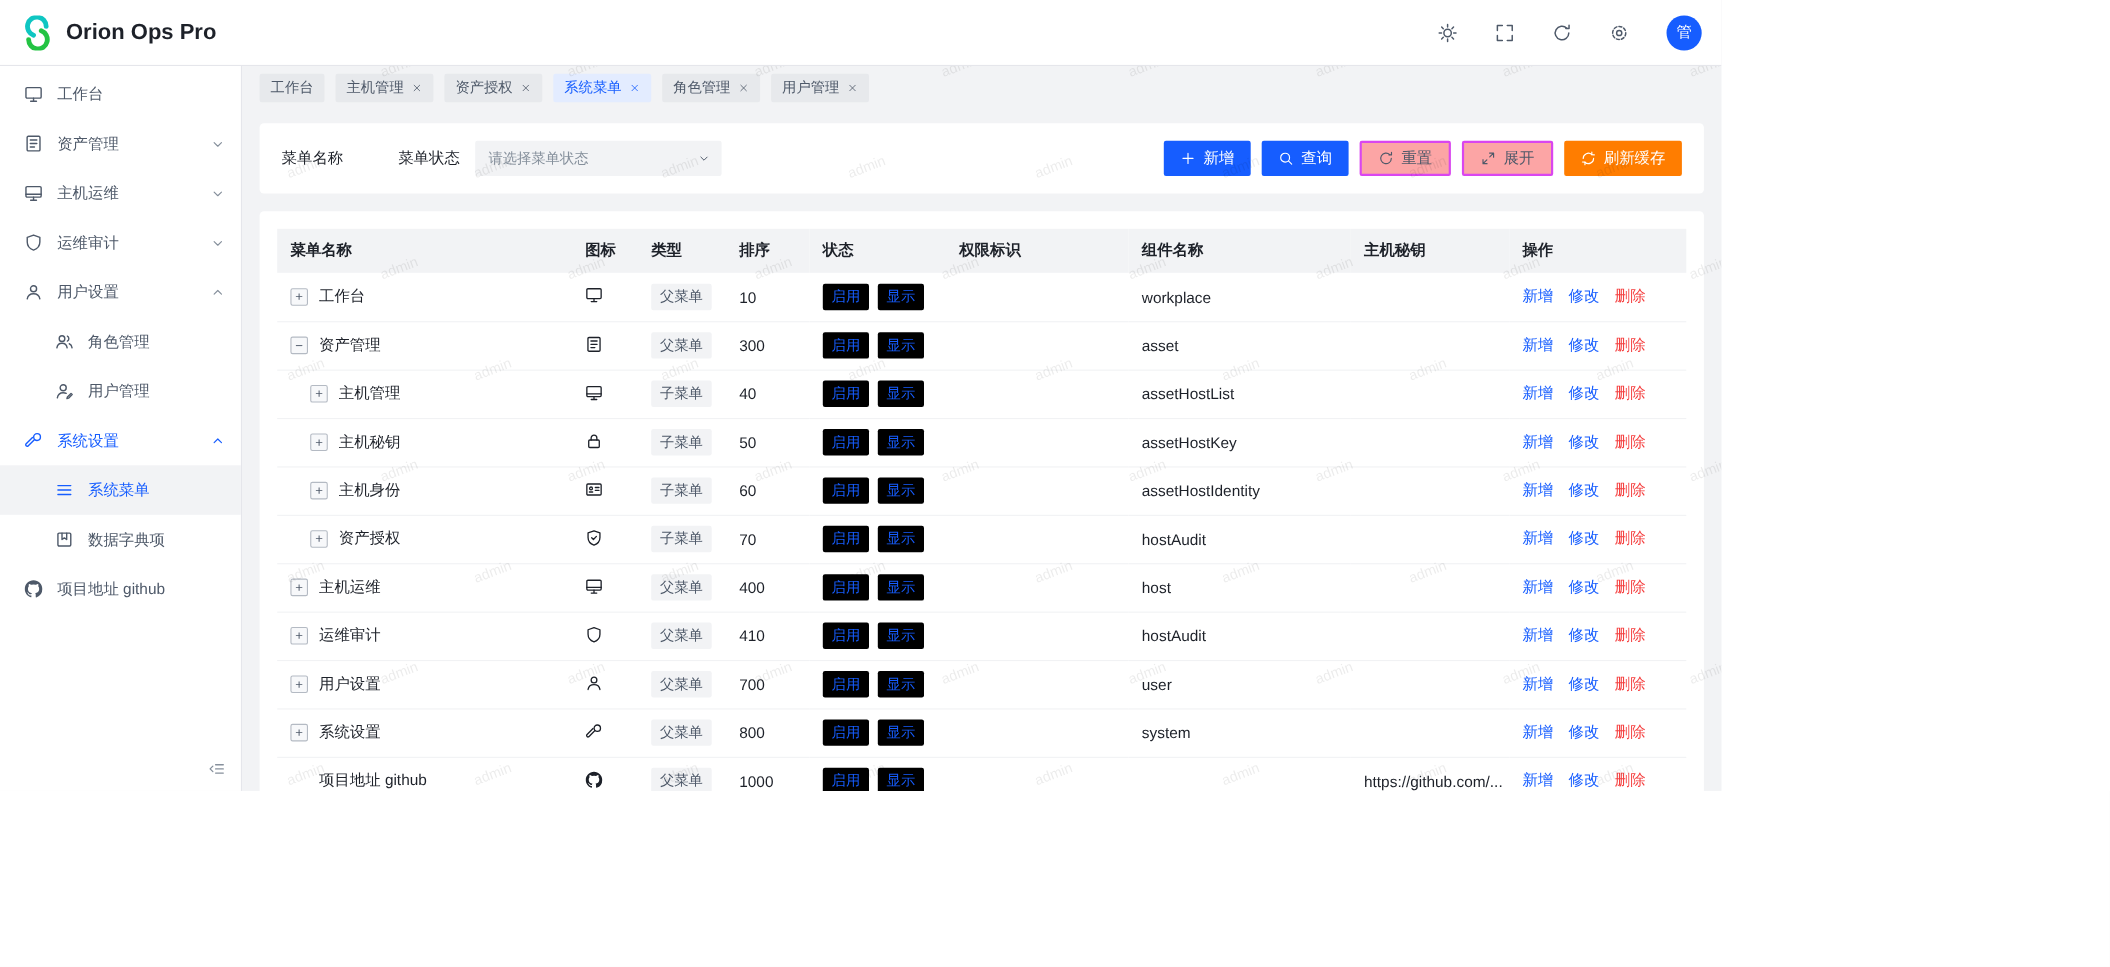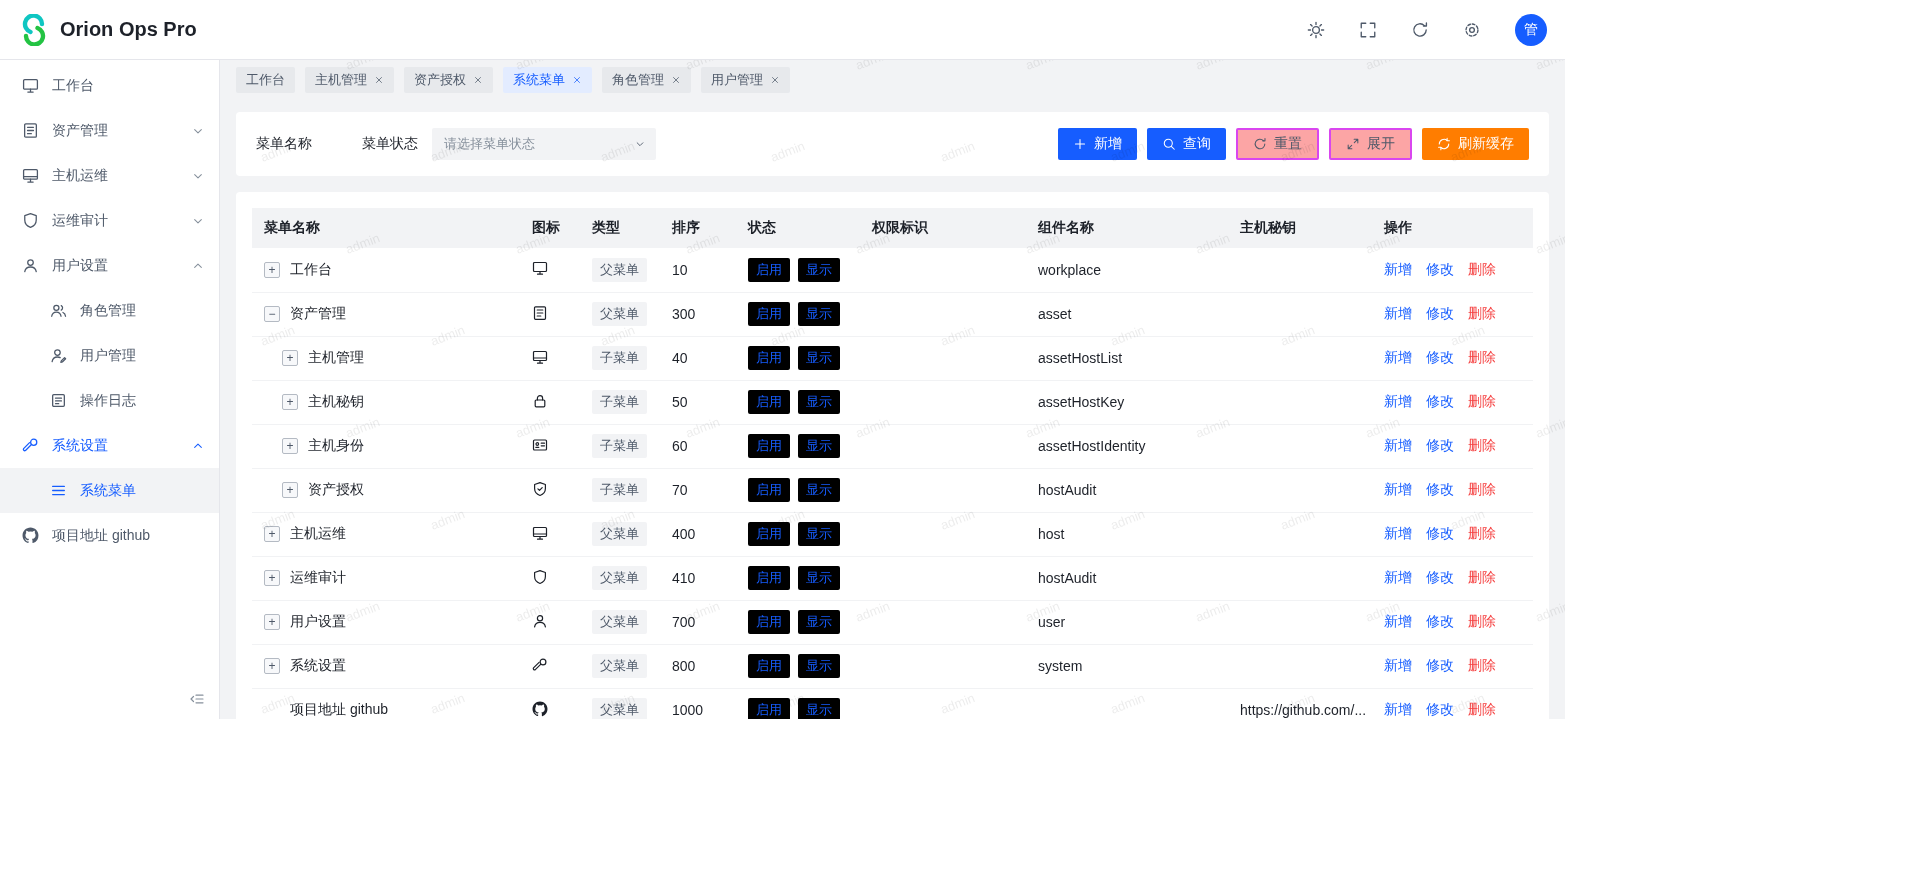--- a/index.html
+++ b/index.html
@@ -207,29 +207,20 @@
         <div class="side-item sub">
           <span class="si-icon">
             <svg viewBox="0 0 16 16" width="100%" height="100%" fill="none" stroke="currentColor" stroke-width="1.2" stroke-linecap="round" stroke-linejoin="round">
               <circle cx="7" cy="5.2" r="2.6"></circle>
               <path d="M2 13.8c.5-2.9 2.4-4.4 5-4.4 1 0 1.9.2 2.6.6"></path>
               <path d="M10.6 13.1l3.1-3.1 1 1-3.1 3.1-1.4.4z"></path>
             </svg>
           </span>
           <span class="si-label">用户管理</span>
         </div>
-        <div class="side-item sub">
-          <span class="si-icon">
-            <svg viewBox="0 0 16 16" width="100%" height="100%" fill="none" stroke="currentColor" stroke-width="1.2" stroke-linecap="round" stroke-linejoin="round">
-              <rect x="2.5" y="2.5" width="11" height="11" rx="1"></rect>
-              <path d="M5.2 5.8h5.6M5.2 8.4h5.6M5.2 11h3"></path>
-            </svg>
-          </span>
-          <span class="si-label">操作日志</span>
-        </div>
         <div class="side-item active">
           <span class="si-icon">
             <svg viewBox="0 0 16 16" width="100%" height="100%" fill="none" stroke="currentColor" stroke-width="1.2" stroke-linecap="round" stroke-linejoin="round">
               <circle cx="11" cy="5" r="2.9"></circle>
               <path d="M8.9 7.1l-5.6 5.6a1.3 1.3 0 01-1.8-1.8l5.6-5.6"></path>
             </svg>
           </span>
           <span class="si-label">系统设置</span>
           <span class="si-chevron">
             <svg viewBox="0 0 16 16" width="100%" height="100%" fill="none" stroke="currentColor" stroke-width="1.2" stroke-linecap="round" stroke-linejoin="round">
@@ -237,20 +228,29 @@
             </svg>
           </span>
         </div>
         <div class="side-item sub selected">
           <span class="si-icon">
             <svg viewBox="0 0 16 16" width="100%" height="100%" fill="none" stroke="currentColor" stroke-width="1.2" stroke-linecap="round" stroke-linejoin="round">
               <path d="M2.5 4.2h11M2.5 8h11M2.5 11.8h11"></path>
             </svg>
           </span>
           <span class="si-label">系统菜单</span>
+        </div>
+        <div class="side-item sub">
+          <span class="si-icon">
+            <svg viewBox="0 0 16 16" width="100%" height="100%" fill="none" stroke="currentColor" stroke-width="1.2" stroke-linecap="round" stroke-linejoin="round">
+              <rect x="2.5" y="2.5" width="11" height="11" rx="1"></rect>
+              <path d="M6 2.5v5.5l2-1.4 2 1.4V2.5"></path>
+            </svg>
+          </span>
+          <span class="si-label">数据字典项</span>
         </div>
         <div class="side-item">
           <span class="si-icon">
             <svg viewBox="0 0 16 16" width="100%" height="100%" fill="currentColor">
               <path d="M8 .5C3.86.5.5 3.86.5 8c0 3.31 2.15 6.12 5.13 7.11.38.07.51-.16.51-.36v-1.26c-2.09.45-2.53-1-2.53-1-.34-.87-.83-1.1-.83-1.1-.68-.46.05-.45.05-.45.75.05 1.15.77 1.15.77.67 1.15 1.76.82 2.19.63.07-.49.26-.82.48-1-1.67-.19-3.42-.83-3.42-3.7 0-.82.29-1.49.77-2.01-.08-.19-.33-.96.07-1.99 0 0 .63-.2 2.06.77a7.2 7.2 0 013.75 0c1.43-.97 2.06-.77 2.06-.77.4 1.03.15 1.8.07 1.99.48.52.77 1.19.77 2.01 0 2.88-1.75 3.51-3.43 3.7.27.23.51.69.51 1.39v2.06c0 .2.13.43.52.36A7.51 7.51 0 0015.5 8C15.5 3.86 12.14.5 8 .5z"></path>
             </svg>
           </span>
           <span class="si-label">项目地址 github</span>
         </div>
       </nav>

